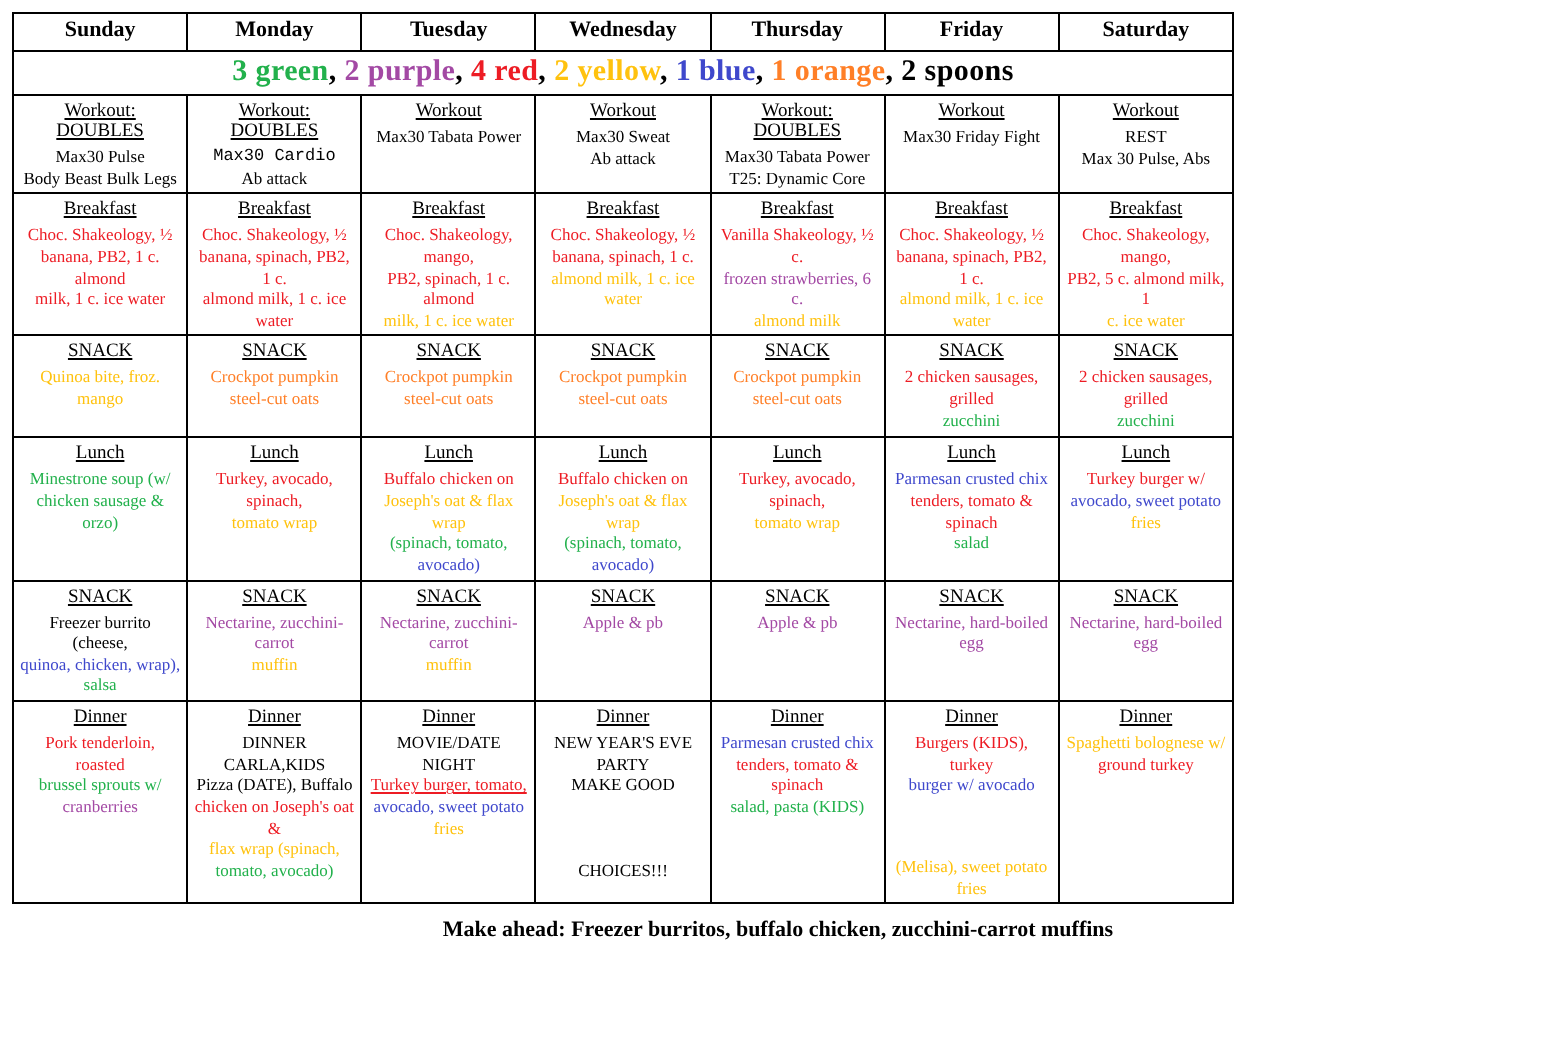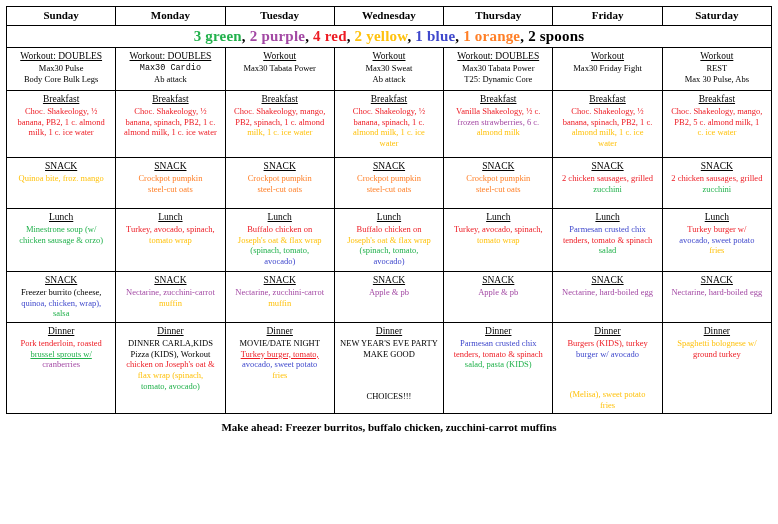--- a/index.html
+++ b/index.html
@@ -7,21 +7,21 @@
     width:778px;height:524px;
     background:#ffffff;
     font-family:"Liberation Serif", serif;
     color:#000;
     overflow:hidden;
   }
   .wrap{padding:6px 6px 0 6px;box-sizing:border-box;width:778px;}
   table.cal{
     border-collapse:collapse;
     table-layout:fixed;
-    width:766px;
+    width:611px;
     border:1px solid #000;
   }
   table.cal td, table.cal th{
     border:1px solid #000;
     vertical-align:top;
     padding:2px 3px;
     text-align:center;
   }
   thead th{
     font-weight:bold;
@@ -88,21 +88,21 @@
       <tr class="banner-row">
         <td colspan="7">
           <div class="banner" id="banner"><span style="color: rgb(34, 177, 76);">3 green</span><span style="color: rgb(0, 0, 0);">, </span><span style="color: rgb(163, 73, 164);">2 purple</span><span style="color: rgb(0, 0, 0);">, </span><span style="color: rgb(237, 28, 36);">4 red</span><span style="color: rgb(0, 0, 0);">, </span><span style="color: rgb(255, 194, 14);">2 yellow</span><span style="color: rgb(0, 0, 0);">, </span><span style="color: rgb(63, 72, 204);">1 blue</span><span style="color: rgb(0, 0, 0);">, </span><span style="color: rgb(255, 127, 39);">1 orange</span><span style="color: rgb(0, 0, 0);">, </span><span style="color: rgb(0, 0, 0);">2 spoons</span></div>
         </td>
       </tr>
       <tr class="workout meal-rows row-workout" id="row-workout">
           <td>
             <span class="cellhead">Workout: DOUBLES</span>
             <div class="lines">
               <div style="color: rgb(0, 0, 0);">Max30 Pulse</div>
-              <div style="color: rgb(0, 0, 0);">Body Core Bulk Legs</div>
+              <div style="color: rgb(0, 0, 0);">Body Beast Bulk Legs</div>
             </div>
           </td>
           <td>
             <span class="cellhead">Workout: DOUBLES</span>
             <div class="lines">
               <div style="color: rgb(0, 0, 0); font-family: Liberation Mono, monospace;">Max30 Cardio</div>
               <div style="color: rgb(0, 0, 0);">Ab attack</div>
             </div>
           </td>
           <td>
@@ -352,29 +352,29 @@
             <div class="lines">
               <div style="color: rgb(163, 73, 164);">Nectarine, hard-boiled egg</div>
             </div>
           </td>
         </tr>
       <tr class="meal-rows row-dinner" id="row-dinner">
           <td>
             <span class="cellhead">Dinner</span>
             <div class="lines">
               <div style="color: rgb(237, 28, 36);">Pork tenderloin, roasted</div>
-              <div style="color: rgb(34, 177, 76); text-decoration: underline;">brussel sprouts w/</div>
+              <div style="color: rgb(34, 177, 76);">brussel sprouts w/</div>
               <div style="color: rgb(163, 73, 164);">cranberries</div>
             </div>
           </td>
           <td>
             <span class="cellhead">Dinner</span>
             <div class="lines">DINNER CARLA,KIDS</div>
             <div class="lines">
-              <div style="color: rgb(0, 0, 0);">Pizza (KIDS), Workout</div>
+              <div style="color: rgb(0, 0, 0);">Pizza (DATE), Buffalo</div>
               <div style="color: rgb(237, 28, 36);">chicken on Joseph's oat &amp;</div>
               <div style="color: rgb(255, 194, 14);">flax wrap (spinach,</div>
               <div style="color: rgb(34, 177, 76);">tomato, avocado)</div>
             </div>
           </td>
           <td>
             <span class="cellhead">Dinner</span>
             <div class="lines">MOVIE/DATE NIGHT</div>
             <div class="lines">
               <div style="color: rgb(237, 28, 36); text-decoration: underline;">Turkey burger, tomato,</div>

